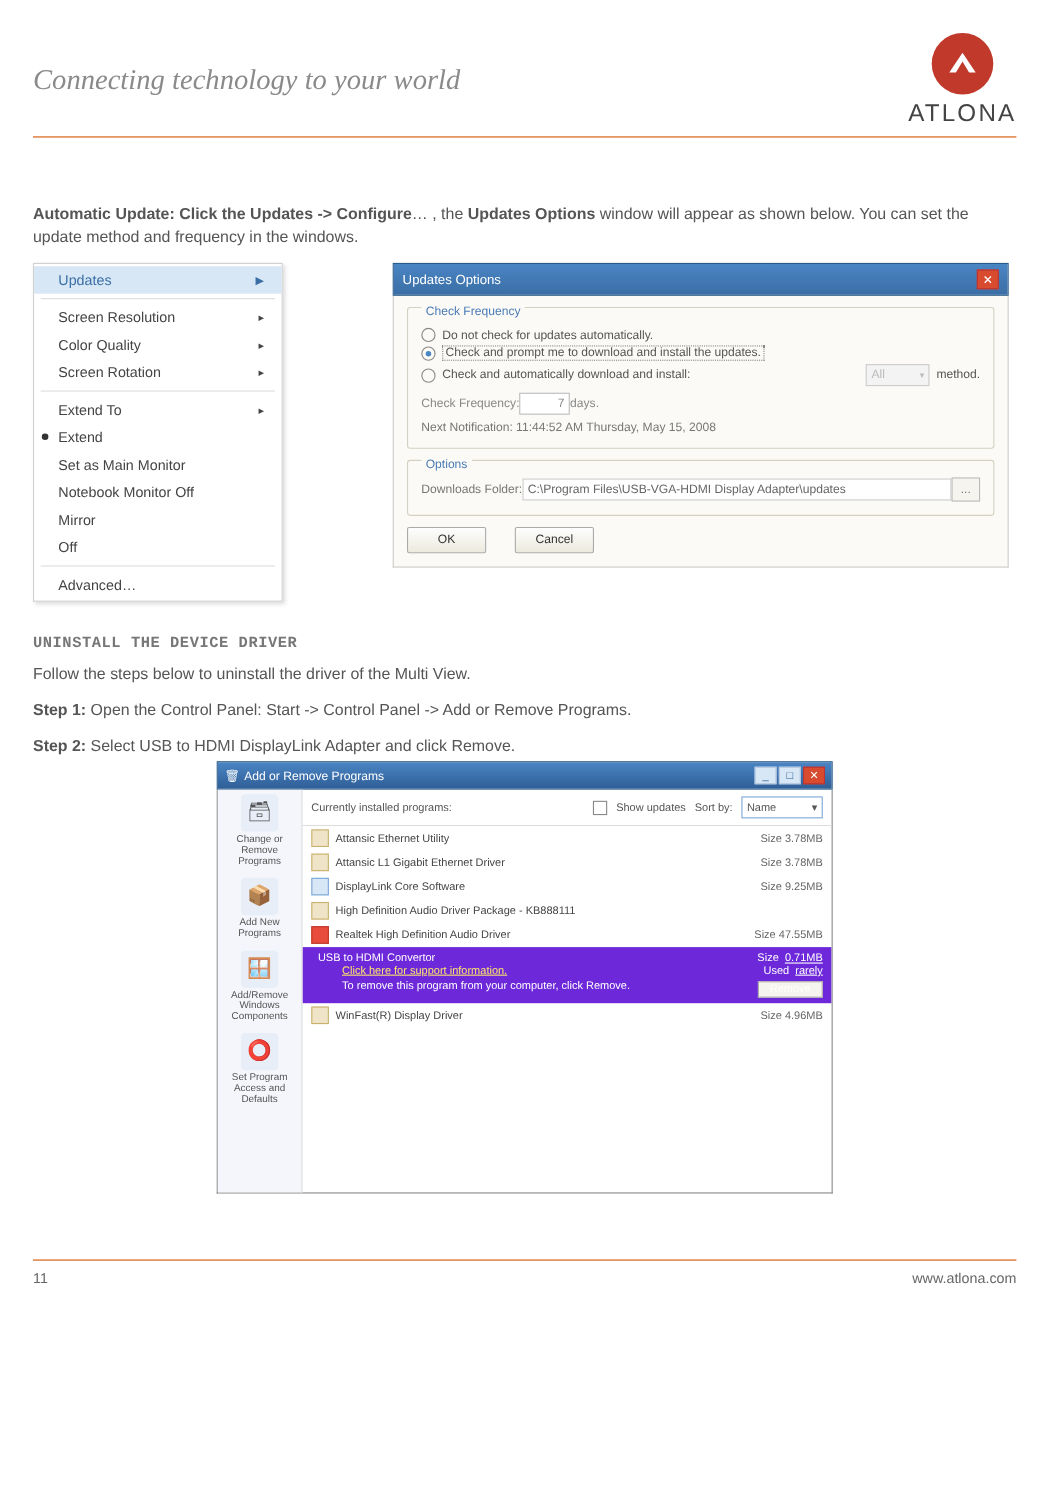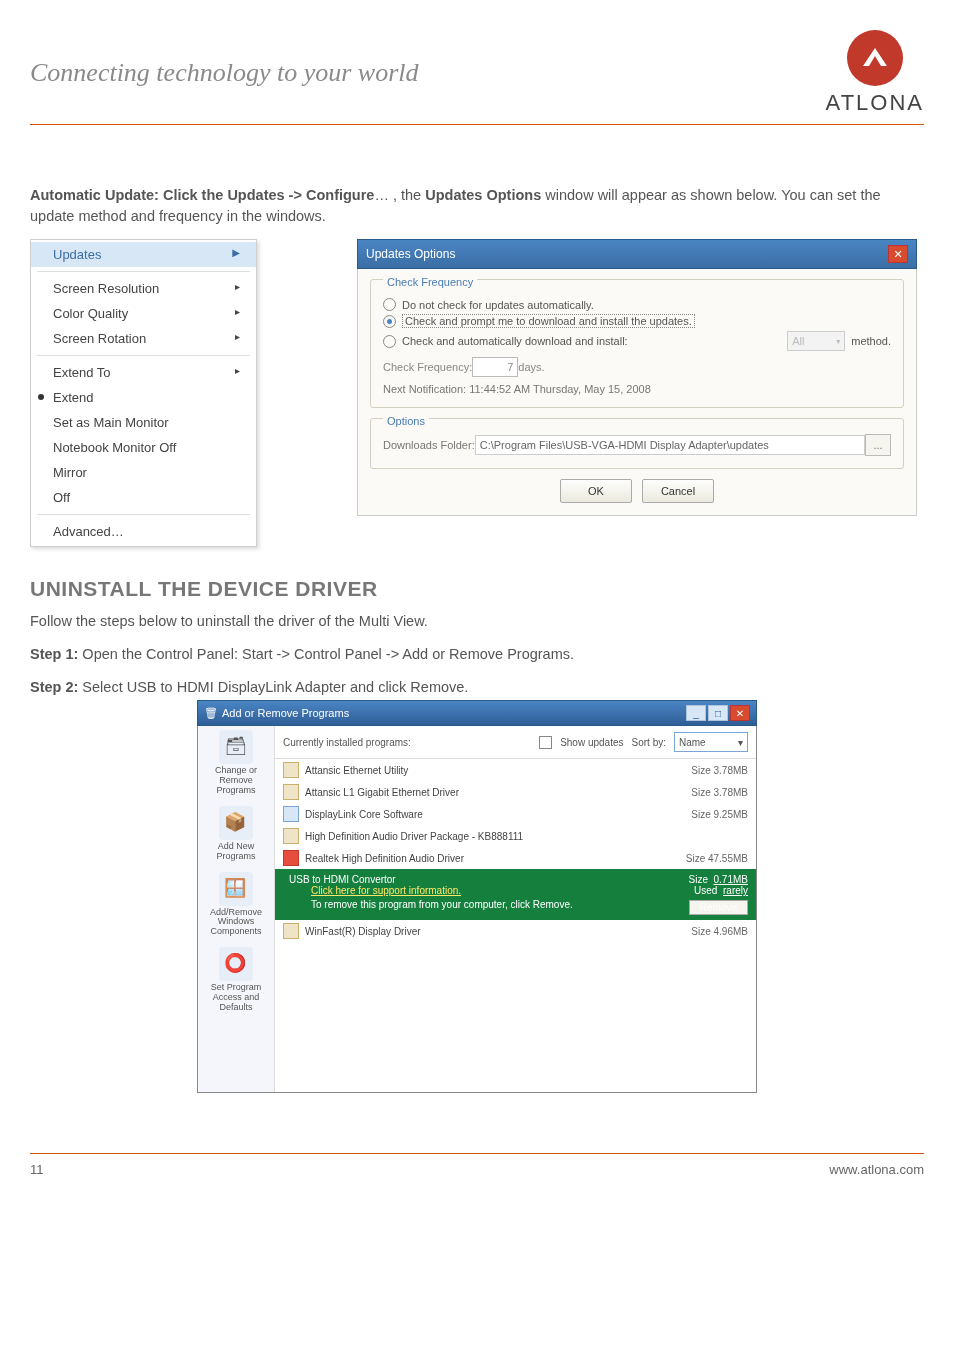--- a/index.html
+++ b/index.html
@@ -6,21 +6,21 @@
 .page{padding:30px 30px 20px}
 .header-row{display:flex;align-items:center;justify-content:space-between;margin-bottom:8px}
 .tagline{font-style:italic;font-size:26px;color:#8a8a8a;font-family:Georgia,serif}
 .logo{display:flex;flex-direction:column;align-items:center}
 .logo-mark{width:56px;height:56px;background:#c0392b;border-radius:50%;display:flex;align-items:center;justify-content:center;margin-bottom:4px}
 .logo-text{letter-spacing:2px;font-size:22px;color:#444;font-weight:400}
 hr.orange{border:none;border-top:1.5px solid #d35400;margin:6px 0 60px}
 .body-text{font-size:14.5px;line-height:1.45;color:#555;margin-bottom:12px}
 .screens-row{display:flex;gap:100px;align-items:flex-start;margin-bottom:30px}
 .ctx-menu{width:225px;border:1px solid #d0d0d0;background:#fff;font-family:Tahoma,sans-serif;font-size:13px;color:#444;box-shadow:2px 2px 4px rgba(0,0,0,0.15)}
-.ctx-item{display:flex;justify-content:space-between;align-items:flex-start;padding:5px 16px 5px 22px;position:relative}
+.ctx-item{display:flex;justify-content:space-between;align-items:center;padding:5px 16px 5px 22px;position:relative}
 .ctx-item.sel{background:#d7e7f5;color:#3a6ea5}
 .ctx-sep{border-top:1px solid #ddd;margin:2px 6px}
 .ctx-arrow{font-size:10px}
 .bullet{position:absolute;left:7px;top:9px;width:6px;height:6px;border-radius:50%;background:#333}
 .ctx-group{padding:2px 0}
 .updates-dialog{width:560px;font-family:Tahoma,sans-serif}
 .dlg-title{background:linear-gradient(#4a85c4,#3a6ea5);color:#fff;padding:5px 8px;font-size:12px;display:flex;justify-content:space-between;align-items:center;border:1px solid #2a5a8a}
 .dlg-close{width:18px;height:16px;background:#d84b2f;border:1px solid #b33;color:#fff;display:flex;align-items:center;justify-content:center;font-size:11px}
 .dlg-body{background:#fbfaf6;border:1px solid #ccc;border-top:none;padding:10px 12px 12px}
 .fieldset{border:1px solid #d5d1c0;border-radius:3px;padding:8px 12px 12px;margin-bottom:10px;position:relative}
@@ -30,43 +30,43 @@
 .radio.on::after{content:"";width:5px;height:5px;background:#4a85c4;border-radius:50%}
 .dotted{border:1px dotted #888;padding:0 2px}
 .freq-row{display:flex;align-items:center;gap:0;font-size:11px;color:#6a5;margin:6px 0}
 .freq-row span{color:#888}
 .small-input{width:40px;height:18px;border:1px solid #bbb;font-size:11px;text-align:right;padding-right:4px;background:#fff;display:inline-flex;align-items:center;justify-content:flex-end}
 .disabled-sel{width:48px;height:18px;border:1px solid #ccc;background:#f3f3f3;color:#bbb;font-size:11px;display:inline-flex;align-items:center;padding:0 4px;justify-content:space-between}
 .notif{font-size:11px;color:#777;margin-top:4px}
 .opt-row{display:flex;align-items:center;font-size:11px;color:#777}
 .path-input{flex:1;height:18px;border:1px solid #ccc;background:#fff;font-size:11px;color:#666;padding:0 4px;display:flex;align-items:center}
 .browse{width:24px;height:20px;border:1px solid #bbb;background:#f6f4ee;font-size:11px;display:flex;align-items:center;justify-content:center}
-.dlg-buttons{display:flex;justify-content:center;gap:10px;margin-top:4px}
+.dlg-buttons{display:flex;justify-content:flex-start;gap:26px;margin-top:4px}
 .btn{width:70px;height:22px;border:1px solid #aaa;background:linear-gradient(#fdfdfd,#eceade);font-size:11px;display:flex;align-items:center;justify-content:center;border-radius:2px}
-h2.section{font-family:Liberation Sans, sans-serif;font-size:21px;letter-spacing:.5px;color:#777;font-weight:600;margin:8px 0 10px}
+h2.section{font-family:Liberation Mono, monospace;font-size:14px;letter-spacing:.5px;color:#777;font-weight:600;margin:8px 0 10px}
 .arp-window{width:560px;margin:2px auto 0;font-family:Tahoma,sans-serif}
 .arp-title{background:linear-gradient(#4a85c4,#2f5e97);color:#fff;padding:4px 6px;font-size:11px;display:flex;justify-content:space-between;align-items:center;border:1px solid #2a5a8a}
 .win-btns{display:flex;gap:2px}
 .win-btn{width:18px;height:14px;border:1px solid #b0c4de;background:#d7e7f5;display:flex;align-items:center;justify-content:center;font-size:10px;color:#2a5a8a}
 .win-btn.close{background:#d84b2f;border-color:#b33;color:#fff}
 .arp-body{display:flex;border:1px solid #888;border-top:none;background:#fff}
 .arp-side{width:72px;background:#f4f6fb;border-right:1px solid #ddd;padding:4px 2px;display:flex;flex-direction:column;gap:10px}
 .side-item{text-align:center;font-size:9px;color:#555;line-height:1.1}
 .side-icon{width:34px;height:34px;background:#e7eef7;border-radius:4px;margin:0 auto 2px;display:flex;align-items:center;justify-content:center;font-size:18px}
 .arp-main{flex:1;padding:0;display:flex;flex-direction:column}
 .arp-top{display:flex;align-items:center;gap:8px;padding:6px 8px;border-bottom:1px solid #ddd;font-size:10px;color:#555}
 .arp-top .spacer{flex:1}
 .chk{width:11px;height:11px;border:1px solid #888;display:inline-block}
 .sort-sel{width:64px;height:18px;border:1px solid #7aa7d6;background:#fff;font-size:10px;display:flex;align-items:center;justify-content:space-between;padding:0 4px;color:#555}
 .arp-list{flex:1;overflow:auto;font-size:10px}
 .prog-row{display:flex;align-items:center;padding:3px 8px;gap:6px}
 .prog-row .picon{width:14px;height:14px;background:#f0e4c8;border:1px solid #c9b16d;flex:none}
 .prog-row .pname{flex:1;color:#444}
 .prog-row .meta{color:#666;text-align:right;width:100px}
-.prog-sel{background:#15803d;color:#fff;padding:5px 8px}
+.prog-sel{background:#6d28d9;color:#fff;padding:5px 8px}
 .prog-sel .pname{color:#fff;font-weight:normal}
 .prog-sel .link{color:#ffe76a;text-decoration:underline;font-size:10px;margin-left:22px}
 .prog-sel .sub{color:#fff;font-size:10px;margin-left:22px;margin-top:3px}
 .remove-btn{background:#f6f4ee;border:1px solid #aaa;padding:1px 10px;font-size:10px;margin-left:auto;margin-top:4px;display:inline-block}
 .prog-sel-inner{display:flex;align-items:flex-start;gap:6px}
 hr.bottom{border:none;border-top:1.5px solid #d35400;margin:60px 0 8px}
 .footer{display:flex;justify-content:space-between;align-items:center;font-size:13px;color:#666;padding-bottom:24px}
 .footer-left{line-height:1.4}
 </style>
 </head>

